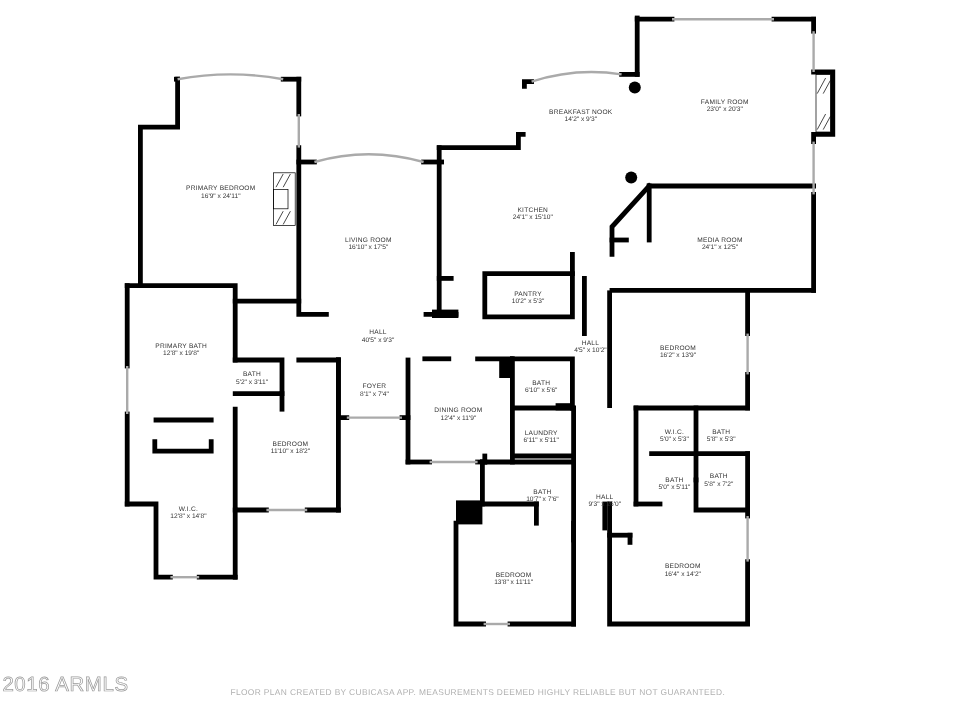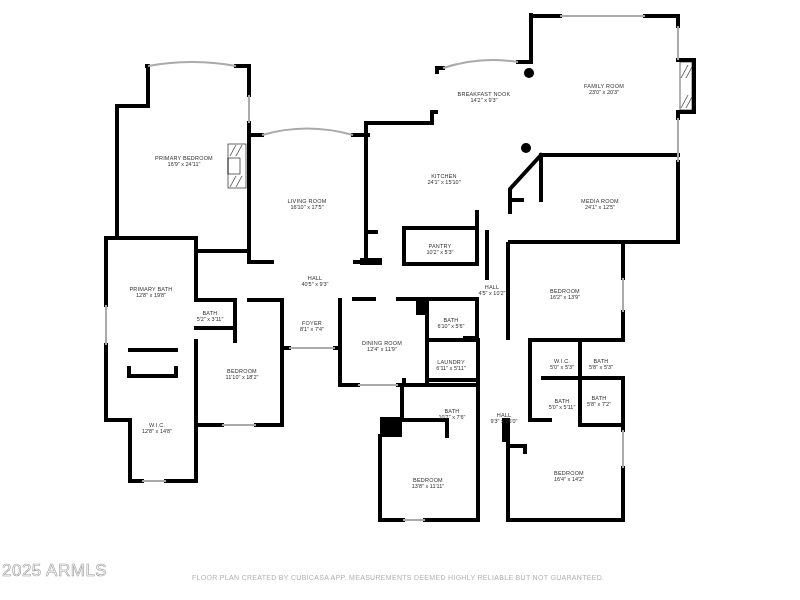--- a/index.html
+++ b/index.html
@@ -258,14 +258,14 @@
     <div class="room-label" style="left: 428px; top: 483px;">
       <span class="room-name">BEDROOM</span>
       <span class="room-dim">13'8" x 11'11"</span>
     </div>
     <div class="room-label" style="left: 569px; top: 476px;">
       <span class="room-name">BEDROOM</span>
       <span class="room-dim">16'4" x 14'2"</span>
     </div>
   </div>
 
-<div class="watermark">2025 ARMLS</div>
+<div class="watermark">2016 ARMLS</div>
 <div class="disclaimer">FLOOR PLAN CREATED BY CUBICASA APP. MEASUREMENTS DEEMED HIGHLY RELIABLE BUT NOT GUARANTEED.</div>
 
 </body></html>

